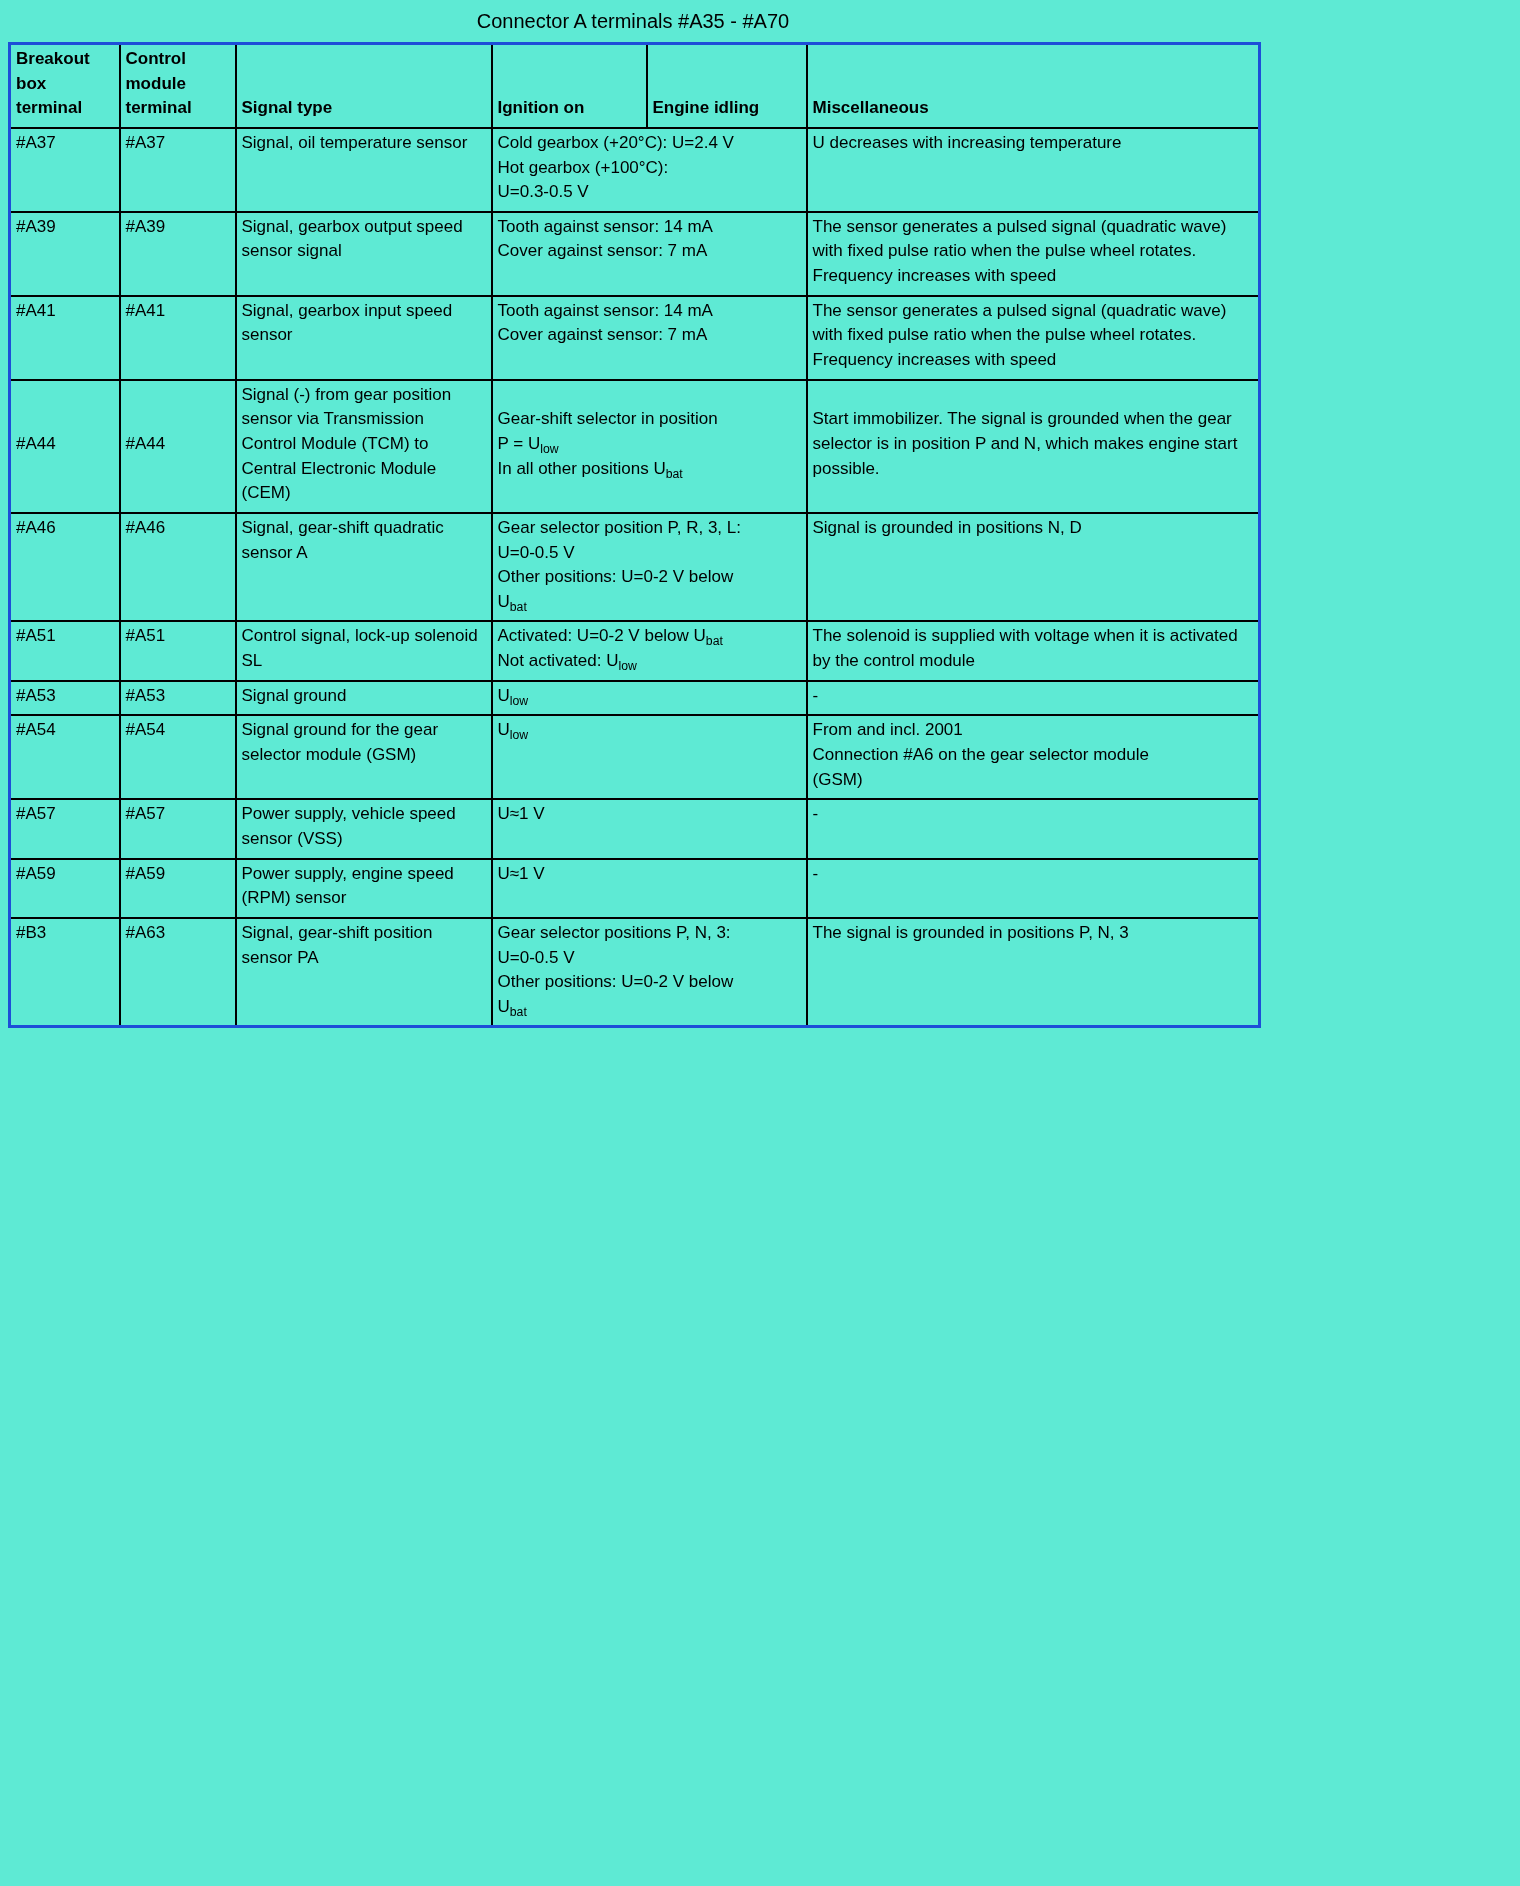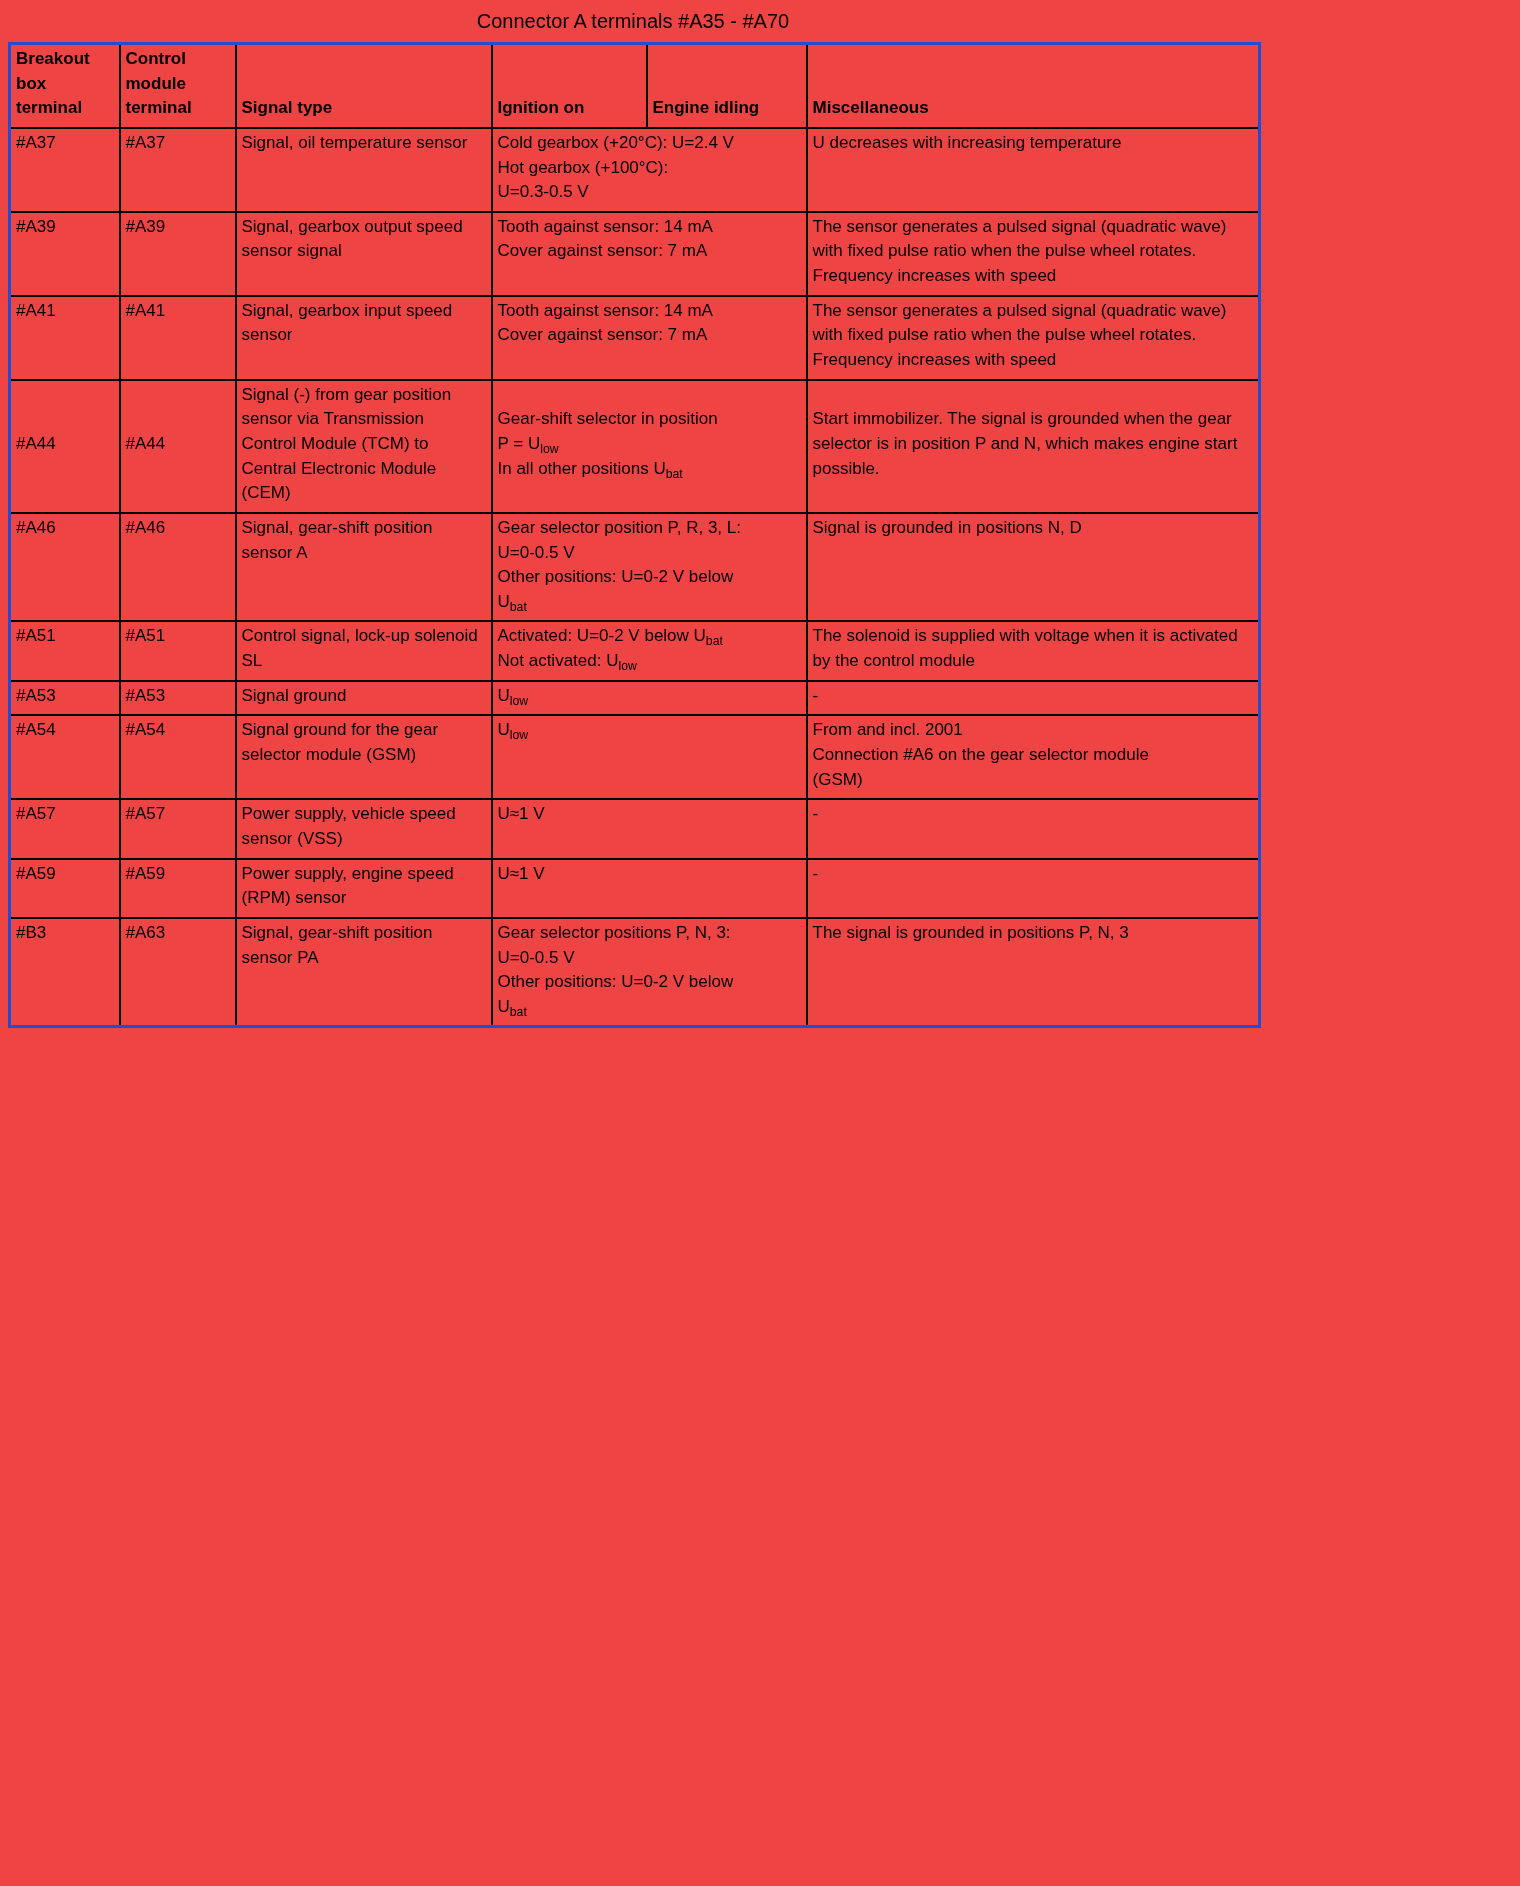--- a/index.html
+++ b/index.html
@@ -7,21 +7,21 @@
     margin: 0;
     padding: 0;
     background: #ffffff;
     color: #000000;
     font-family: "Liberation Sans", sans-serif;
   }
   .page {
     width: 1520px;
     min-height: 1886px;
     padding: 6px 0 8px 8px;
-    background: #ef4444;
+    background: #5eead4;
   }
   .title {
     width: 1250px;
     text-align: center;
     font-size: 20px;
     line-height: 1.3;
     margin: 2px 0 8px 0;
   }
   table.terminals {
     border-collapse: collapse;
@@ -107,21 +107,21 @@
         <td class="c2">#A44</td>
         <td class="c3">Signal (-) from gear position sensor via Transmission Control Module (TCM) to Central Electronic Module (CEM)</td>
         <td class="c4" colspan="2">Gear-shift selector in position
 P = U<sub>low</sub>
 In all other positions U<sub>bat</sub></td>
         <td class="c6">Start immobilizer. The signal is grounded when the gear selector is in position P and N, which makes engine start possible.</td>
       </tr>
       <tr>
         <td class="c1">#A46</td>
         <td class="c2">#A46</td>
-        <td class="c3">Signal, gear-shift position sensor A</td>
+        <td class="c3">Signal, gear-shift quadratic sensor A</td>
         <td class="c4" colspan="2">Gear selector position P, R, 3, L:
 U=0-0.5 V
 Other positions: U=0-2 V below
 U<sub>bat</sub></td>
         <td class="c6">Signal is grounded in positions N, D</td>
       </tr>
       <tr>
         <td class="c1">#A51</td>
         <td class="c2">#A51</td>
         <td class="c3">Control signal, lock-up solenoid SL</td>

